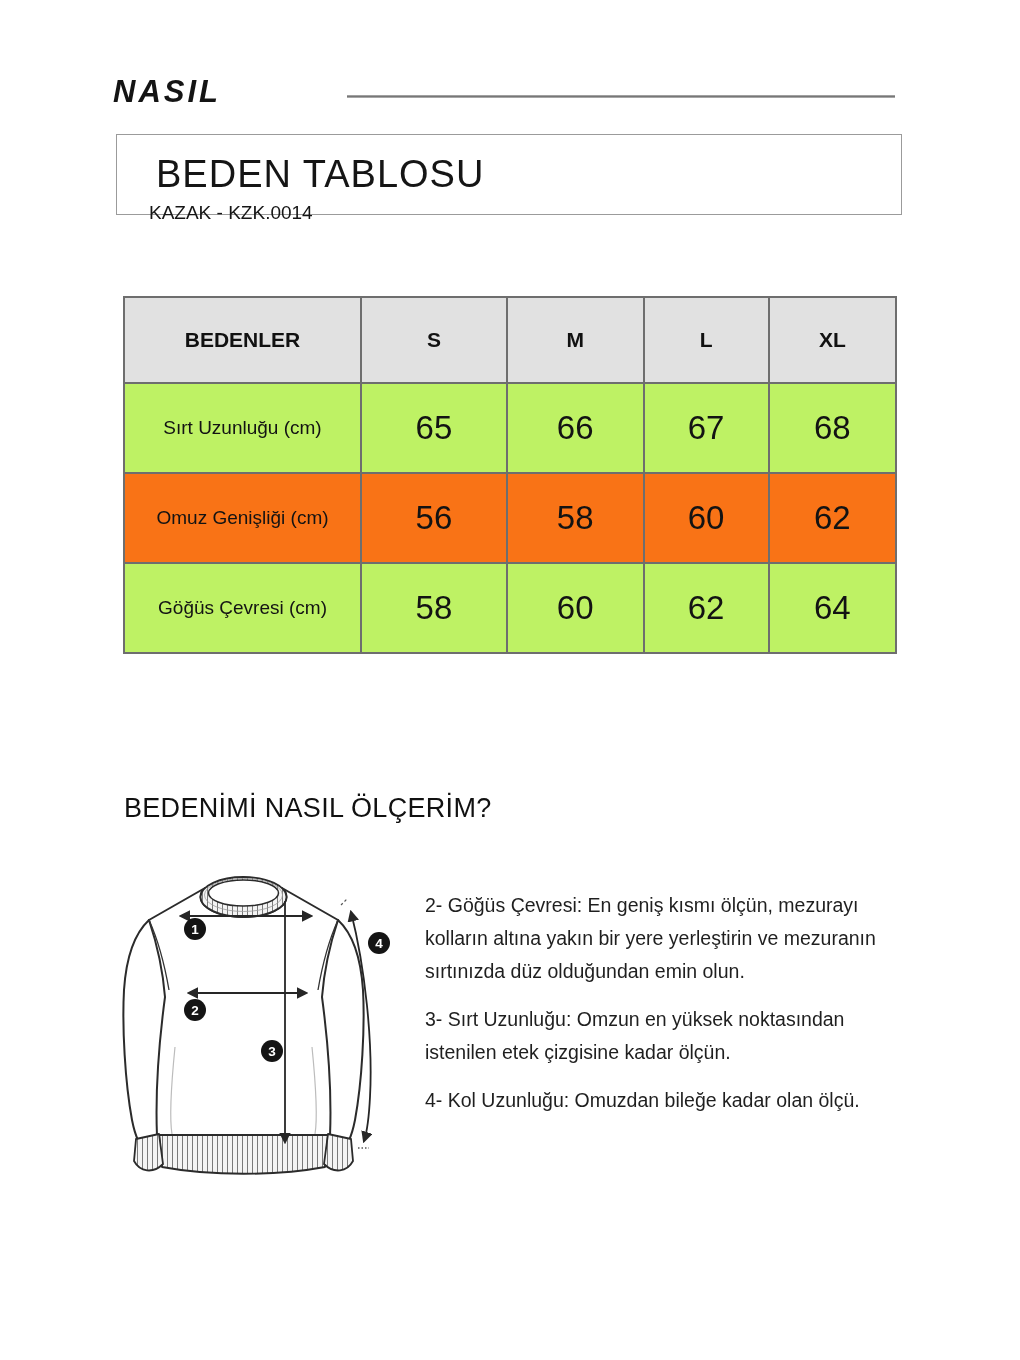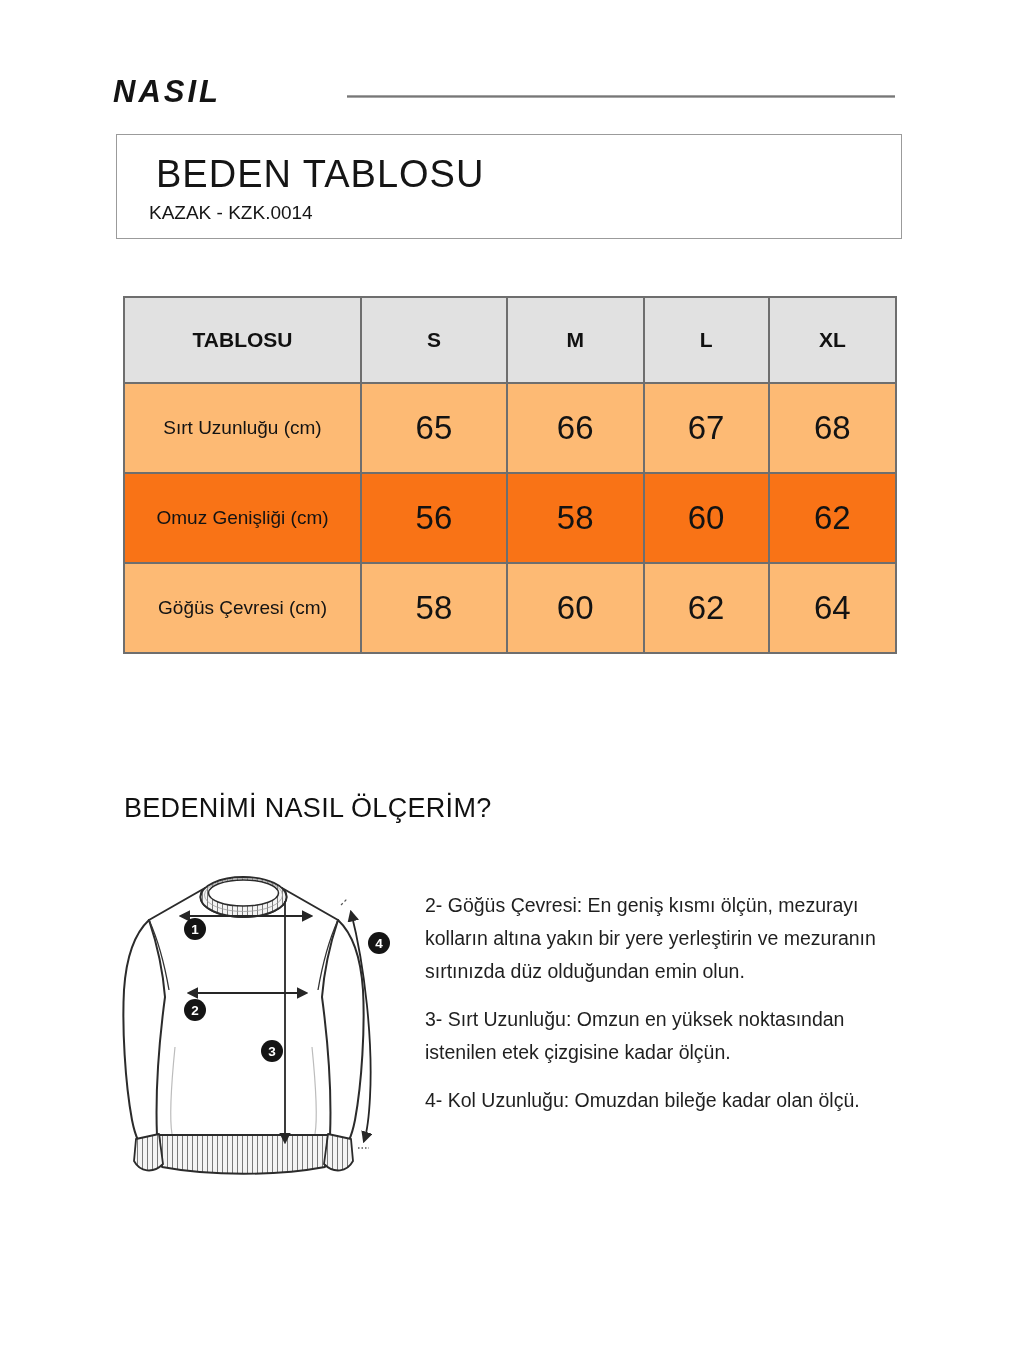--- a/index.html
+++ b/index.html
@@ -6,39 +6,39 @@
   body{width:1020px;height:1360px;position:relative;overflow:hidden;
        font-family:"Liberation Sans","DejaVu Sans",sans-serif;color:#161616;}
 
   
   .logo{position:absolute;left:113px;top:74px;font-size:31px;font-weight:900;
         font-style:italic;letter-spacing:3px;color:#141414;}
   .logo-rule{position:absolute;left:347px;top:95px;width:548px;height:3px;
         background:linear-gradient(to bottom,#b5b5b5,#777 50%,#bdbdbd);}
 
   
-  .title-box{position:absolute;left:116px;top:134px;width:786px;height:105px;
+  .title-box{position:absolute;left:116px;top:134px;width:786px;height:81px;
         border:1.5px solid #9b9b9b;box-sizing:border-box;background:#fff;}
   .title-box h1{margin:18px 0 0 39px;font-size:38px;font-weight:normal;
         letter-spacing:1px;color:#151515;}
   .title-box .sub{margin:6px 0 0 32px;font-size:19px;color:#151515;}
 
   
   .size-table{position:absolute;left:123px;top:296px;width:774px;
         border-collapse:collapse;table-layout:fixed;}
   .size-table th,.size-table td{border:2px solid #6e6e6e;text-align:center;
         vertical-align:middle;padding:0;}
   .size-table{border:2px solid #585858;}
   .size-table thead tr{height:86px;}
   .size-table tbody tr{height:90px;}
   .size-table th{background:#e1e1e1;font-size:21px;font-weight:bold;color:#111;}
   .size-table td.lbl{font-size:19px;font-weight:normal;color:#131313;}
   .size-table td.val{font-size:33px;color:#131313;}
   .size-table tbody tr.alt td{background:#f97316;}
-  .size-table tbody tr:not(.alt) td{background:#fdba74;}
+  .size-table tbody tr:not(.alt) td{background:#bef264;}
 
   
   .howto-heading{position:absolute;left:124px;top:793px;font-size:27px;
         font-weight:normal;letter-spacing:.3px;color:#111;}
   .diagram{position:absolute;left:105px;top:872px;width:320px;height:312px;}
   .howto-text{position:absolute;left:425px;top:889px;width:484px;}
   .howto-text p{margin:0 0 15px 0;font-size:19.5px;line-height:33px;color:#1f1f1f;}
 </style>
 </head>
 <body>
@@ -54,21 +54,21 @@
 <table class="size-table">
   <colgroup>
     <col style="width:30.7%">
       <col style="width:18.9%">
       <col style="width:17.7%">
     <col style="width:16.2%">
       <col style="width:16.5%">
   </colgroup>
   <thead>
     <tr>
-      <th>TABLOSU</th>
+      <th>BEDENLER</th>
       <th>S</th>
       <th>M</th>
       <th>L</th>
       <th>XL</th>
     </tr>
   </thead>
   <tbody>
     <tr>
       <td class="lbl">Sırt Uzunluğu (cm)</td>
       <td class="val">65</td>

